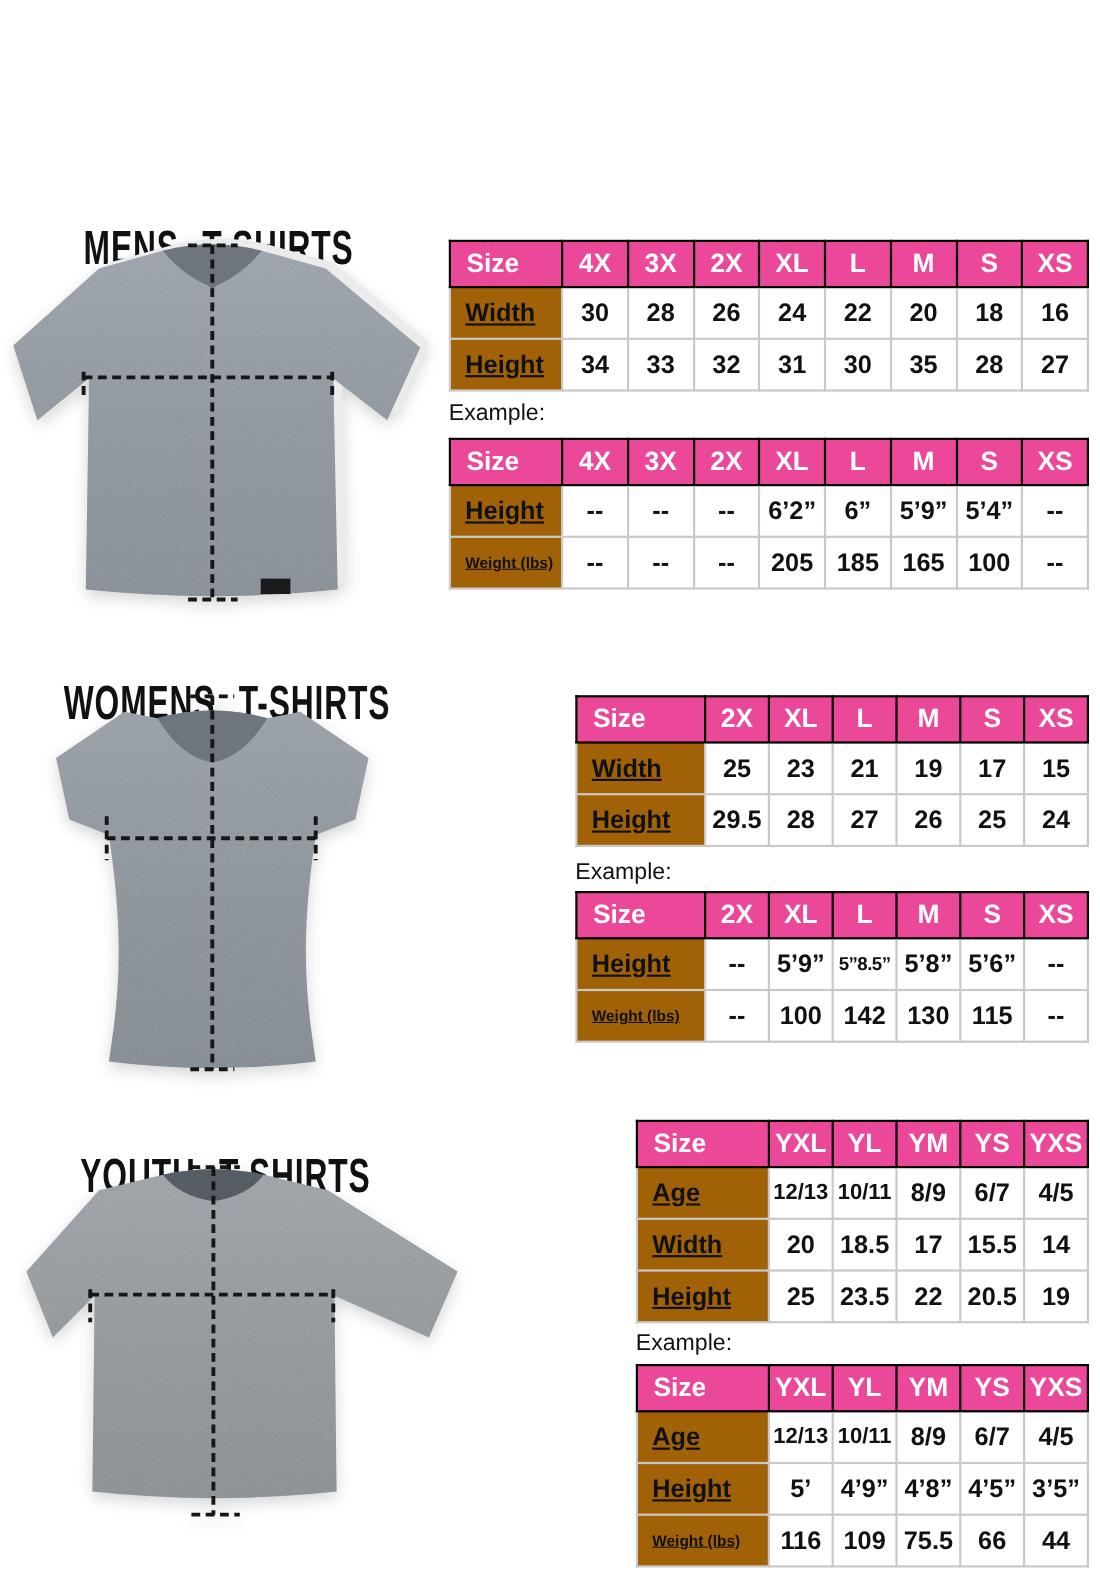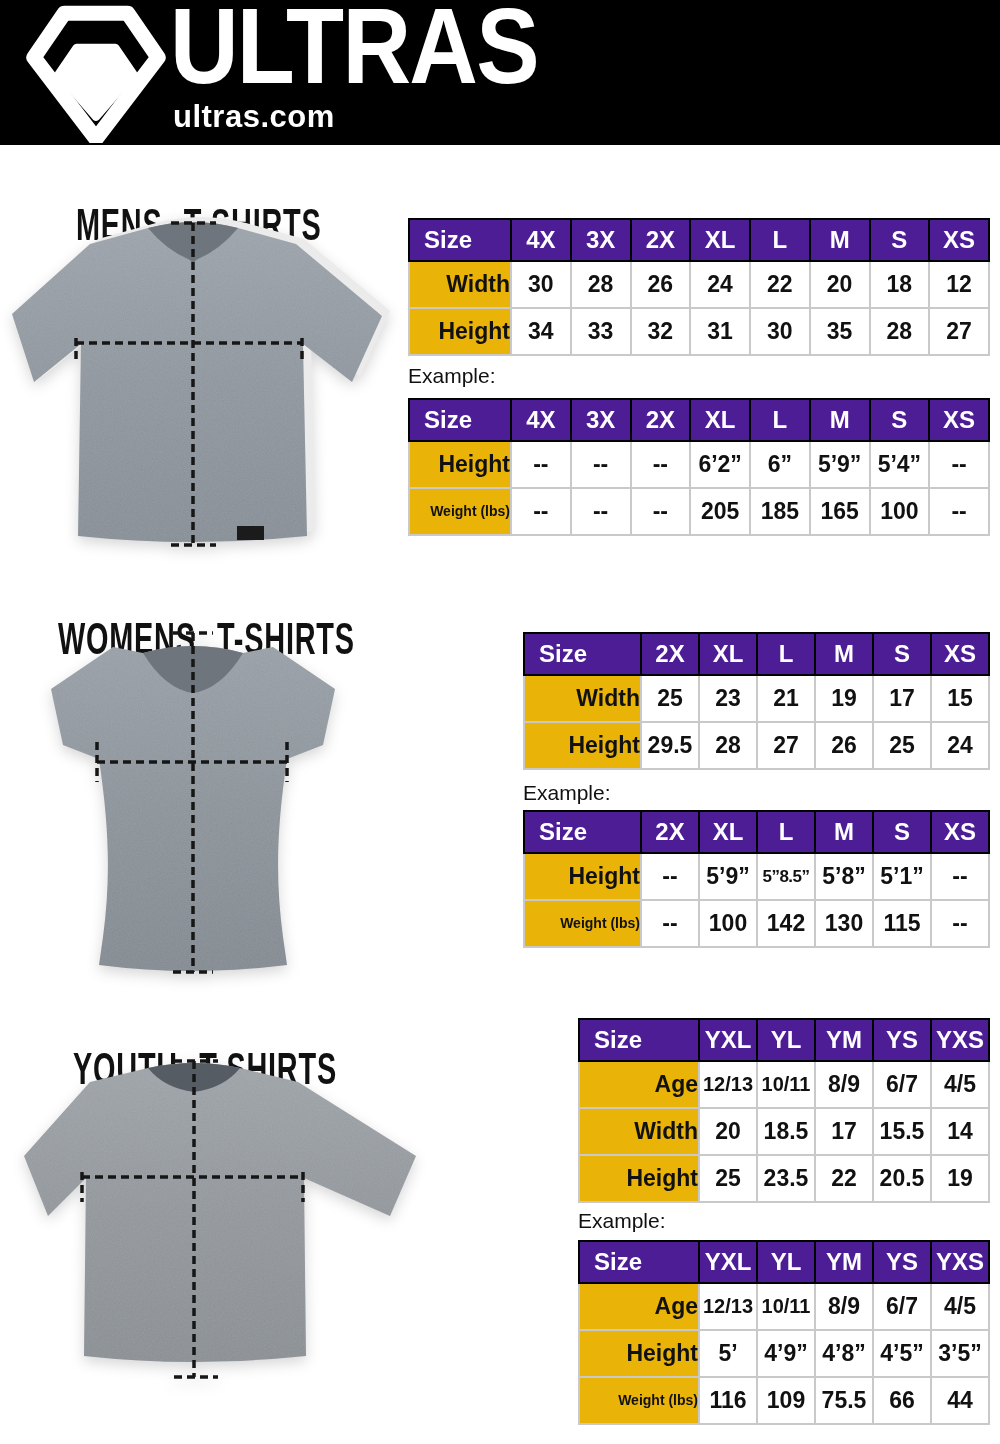--- a/index.html
+++ b/index.html
@@ -37,25 +37,25 @@
   
   table.size-table{
     position:absolute;border-collapse:collapse;table-layout:fixed;
     background:#fff;
   }
   table.size-table th,table.size-table td{
     border:2px solid #c9c9c9;font-weight:700;color:#111;
     text-align:center;vertical-align:middle;padding:0;
   }
   table.size-table thead th{
-    background:#4c1d95;color:#fff;border-color:#000;font-size:24px;height:42px;margin-top:39px;
+    background:#ec4899;color:#fff;border-color:#000;font-size:24px;height:42px;margin-top:39px;
   }
   table.size-table thead th.lbl{text-align:left;padding-left:14px;}
   table.size-table tbody th.lbl{
-    text-align:right;padding-left:13px;font-size:23px;background:#eab308;
+    text-align:left;padding-left:13px;font-size:23px;background:#a16207;text-decoration:underline;
   }
   table.size-table tbody th.lbl.sm-lbl{font-size:14px;line-height:1.08;}
   table.size-table tbody td{font-size:23px;height:47px;}
   table.size-table tbody td.md{font-size:20px;}
   table.size-table tbody td.sm{font-size:17px;letter-spacing:-0.5px;}
   .t-mens-1{left:408px;top:218px;width:582px;}
   .t-mens-2{left:408px;top:398px;width:582px;}
   .t-womens-1{left:523px;top:632px;width:467px;}
   .t-womens-2{left:523px;top:810px;width:467px;}
   .t-youth-1{left:578px;top:1018px;width:412px;}
@@ -67,28 +67,20 @@
   .example{position:absolute;font-weight:400;font-size:21px;color:#111;}
   .ex-mens{left:408px;top:364px;}
   .ex-womens{left:523px;top:781px;}
   .ex-youth{left:578px;top:1209px;}
 </style>
 </head>
 <body>
 
 <div class="page">
 
-  <div class="header">
-    <svg class="logo" viewBox="0 0 100 100">
-      <polygon points="27,6 73,6 95,38 50,97 5,38" fill="none" stroke="#ffffff" stroke-width="11" stroke-linejoin="round"></polygon>
-      <polygon points="36,31 64,31 77,50 50,81 23,50" fill="#ffffff" stroke="#ffffff" stroke-width="6" stroke-linejoin="round"></polygon>
-    </svg>
-    <div class="brand">ULTRAS</div>
-    <div class="site">ultras.com</div>
-  </div>
 
   <h2 class="sec-title h-mens">MENS T-SHIRTS</h2>
 
   <svg class="shirt shirt-mens" viewBox="0 0 388 348">
     <defs>
       <linearGradient id="grad-m" x1="0" y1="0" x2="0" y2="1">
         <stop offset="0" stop-color="#99a0a8"></stop>
           <stop offset="0.5" stop-color="#8c939b"></stop>
           <stop offset="1" stop-color="#848b93"></stop>
       </linearGradient>
@@ -131,21 +123,21 @@
       <tbody>
         <tr>
           <th class="lbl">Width</th>
           <td>30</td>
           <td>28</td>
           <td>26</td>
           <td>24</td>
           <td>22</td>
           <td>20</td>
           <td>18</td>
-          <td>12</td>
+          <td>16</td>
         </tr>
         <tr>
           <th class="lbl">Height</th>
           <td>34</td>
           <td>33</td>
           <td>32</td>
           <td>31</td>
           <td>30</td>
           <td>35</td>
           <td>28</td>
@@ -269,21 +261,21 @@
           <th>XS</th>
         </tr>
       </thead>
       <tbody>
         <tr>
           <th class="lbl">Height</th>
           <td>--</td>
           <td>5’9”</td>
           <td class="sm">5”8.5”</td>
           <td>5’8”</td>
-          <td>5’1”</td>
+          <td>5’6”</td>
           <td>--</td>
         </tr>
         <tr>
           <th class="lbl sm-lbl">Weight (lbs)</th>
           <td>--</td>
           <td>100</td>
           <td>142</td>
           <td>130</td>
           <td>115</td>
           <td>--</td>

